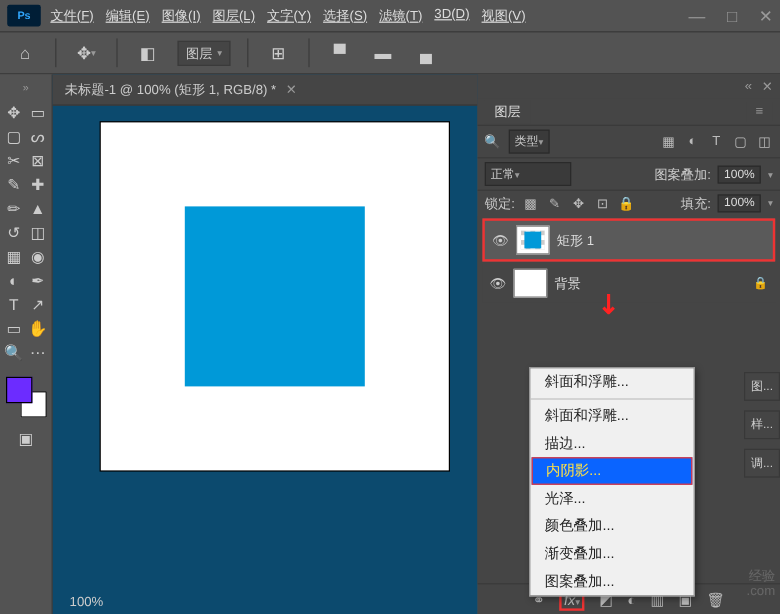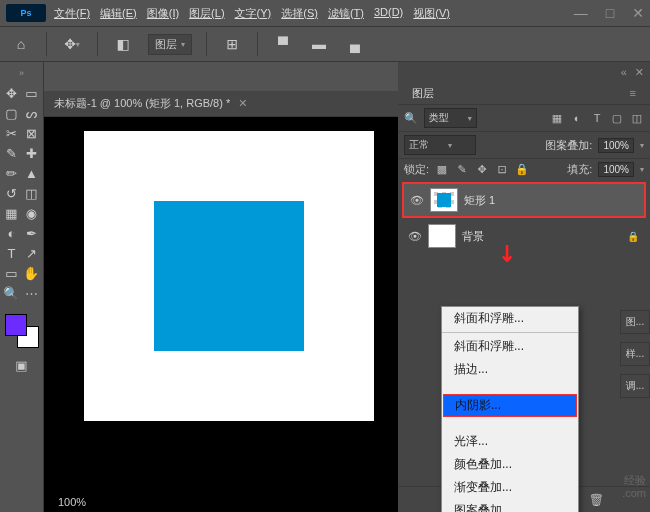--- a/index.html
+++ b/index.html
@@ -1,61 +1,61 @@
 <!DOCTYPE html>
 <html><head>
 <meta charset="utf-8">
 <style>
   * { box-sizing: border-box; margin: 0; padding: 0; font-family: "Microsoft YaHei", sans-serif; }
   body { background: #535353; width: 650px; height: 512px; overflow: hidden; color: #ccc; font-size: 11px; }
   .titlebar { height: 26px; background: #535353; display: flex; align-items: center; padding: 0 6px; }
-  .ps-logo { width: 40px; height: 18px; background: #001e36; color: #31a8ff; font-size: 9px; font-weight: bold; display: flex; align-items: center; justify-content: center; border-radius: 2px; margin-right: 8px; }
+  .ps-logo { width: 28px; height: 18px; background: #001e36; color: #31a8ff; font-size: 9px; font-weight: bold; display: flex; align-items: center; justify-content: center; border-radius: 2px; margin-right: 8px; }
   .menubar { display: flex; gap: 10px; flex: 1; }
   .menubar span { color: #ddd; cursor: pointer; text-decoration: underline; }
   .winbtns { display: flex; gap: 18px; color: #999; font-size: 14px; }
   .optbar { height: 36px; background: #535353; border-top: 1px solid #383838; border-bottom: 1px solid #383838; display: flex; align-items: center; padding: 0 10px; gap: 14px; }
   .opt-icon { width: 22px; height: 22px; display: flex; align-items: center; justify-content: center; color: #ccc; font-size: 14px; }
   .divider { width: 1px; height: 24px; background: #3a3a3a; }
   .opt-select { background: #454545; color: #ccc; padding: 2px 6px; border: 1px solid #3a3a3a; display: flex; align-items: center; gap: 4px; }
   .main { display: flex; height: 450px; }
   .toolbox { width: 44px; background: #535353; border-right: 1px solid #383838; display: flex; flex-direction: column; align-items: center; padding-top: 6px; gap: 2px; }
   .tool-grid { display: grid; grid-template-columns: 18px 18px; gap: 2px; }
   .tool { width: 18px; height: 18px; display: flex; align-items: center; justify-content: center; color: #ccc; font-size: 13px; cursor: pointer; }
   .color-swatches { margin-top: 10px; position: relative; width: 34px; height: 34px; }
   .fg-color { width: 22px; height: 22px; background: #6c2cff; border: 1px solid #000; position: absolute; top: 0; left: 0; z-index: 2; }
   .bg-color { width: 22px; height: 22px; background: #fff; border: 1px solid #000; position: absolute; bottom: 0; right: 0; }
-  .canvas-area { flex: 1; background: #000000; position: relative; margin-top: 29px; }
+  .canvas-area { flex: 1; background: #0c4a6e; position: relative; }
   .doctab { height: 26px; background: #454545; border-bottom: 1px solid #383838; display: flex; align-items: center; padding: 0 10px; color: #ccc; }
   .doctab .close { margin-left: 8px; color: #999; cursor: pointer; }
   .canvas-wrap { position: absolute; top: 40px; left: 40px; width: 290px; height: 290px; background: #fff; box-shadow: 0 0 0 1px #000; }
   .blue-rect { position: absolute; top: 70px; left: 70px; width: 150px; height: 150px; background: #0099d8; }
   .statusbar { position: absolute; bottom: 0; left: 0; height: 20px; color: #ccc; padding: 0 14px; display: flex; align-items: center; font-size: 11px; }
   .right-panels { width: 252px; background: #454545; display: flex; flex-direction: column; position: relative; }
   .panel-top { height: 20px; display: flex; justify-content: flex-end; align-items: center; padding: 0 6px; gap: 8px; color: #999; }
   .panel-tab { height: 22px; display: flex; align-items: center; padding: 0 6px; background: #454545; }
   .panel-tab span { background: #454545; padding: 2px 8px; color: #ddd; }
   .panel-row { display: flex; align-items: center; padding: 3px 6px; gap: 6px; border-top: 1px solid #3a3a3a; }
-  .dropdown { background: #3a3a3a; border: 1px solid #2a2a2a; color: #ccc; padding: 2px 4px; display: flex; align-items: center; gap: 19px; font-size: 10px; }
+  .dropdown { background: #3a3a3a; border: 1px solid #2a2a2a; color: #ccc; padding: 2px 4px; display: flex; align-items: center; gap: 0; font-size: 10px; }
   .chev { font-size: 8px; color: #999; }
   .mini-icon { width: 14px; height: 14px; display: flex; align-items: center; justify-content: center; color: #bbb; font-size: 11px; }
   .layer-list { flex: 1; background: #454545; }
   .layer-item { display: flex; align-items: center; padding: 4px 6px; gap: 6px; background: #5a5a5a; margin: 2px 4px; }
   .layer-item.highlighted { border: 2px solid #e33; }
   .eye { width: 14px; color: #ccc; }
   .thumb { width: 28px; height: 24px; background: #fff; border: 1px solid #888; display: flex; align-items: center; justify-content: center; position: relative; }
   .thumb.shape::after { content: ""; position: absolute; inset: 3px; background: repeating-conic-gradient(#ccc 0 25%, #fff 0 50%) 0/8px 8px; }
   .thumb.shape .inner { width: 14px; height: 14px; background: #0099d8; position: relative; z-index: 1; }
   .layer-name { color: #ddd; flex: 1; }
   .lock { color: #999; font-size: 10px; }
   .panel-bottom { height: 26px; border-top: 1px solid #3a3a3a; display: flex; align-items: center; justify-content: center; gap: 12px; color: #bbb; font-size: 12px; }
   .fx-highlight { border: 2px solid #e33; padding: 0 2px; }
   .context-menu { position: absolute; top: 306px; left: 441px; width: 138px; background: #f0f0f0; border: 1px solid #8a8a8a; box-shadow: 2px 2px 6px rgba(0,0,0,0.4); z-index: 100; color: #222; font-size: 12px; }
   .context-menu div { padding: 3px 12px; cursor: pointer; }
   .context-menu .sep { height: 1px; background: #c0c0c0; margin: 2px 0; padding: 0; }
-  .context-menu .sel { background: #0a64ff; color: #0f172a; border: 1px solid #e33; margin: 13px 1px; padding: 2px 11px; }
+  .context-menu .sel { background: #0a64ff; color: #fde047; border: 1px solid #e33; margin: 0 1px; padding: 2px 11px; }
   .arrow-red { position: absolute; color: #f22; font-size: 22px; font-weight: bold; z-index: 50; }
   .pct-box { background: #3a3a3a; border: 1px solid #2a2a2a; padding: 1px 4px; color: #ddd; font-size: 10px; }
   .side-tabs { position: absolute; right: 0; top: 310px; width: 30px; display: flex; flex-direction: column; gap: 8px; }
   .side-tab { background: #454545; border: 1px solid #383838; padding: 4px 2px; color: #ccc; font-size: 10px; text-align: center; }
   .watermark { position: absolute; bottom: 12px; right: 4px; color: rgba(255,255,255,0.18); font-size: 11px; z-index: 200; text-align: right; line-height: 1.2; }
 </style>
 </head>
 <body>
 
 <div class="titlebar">

